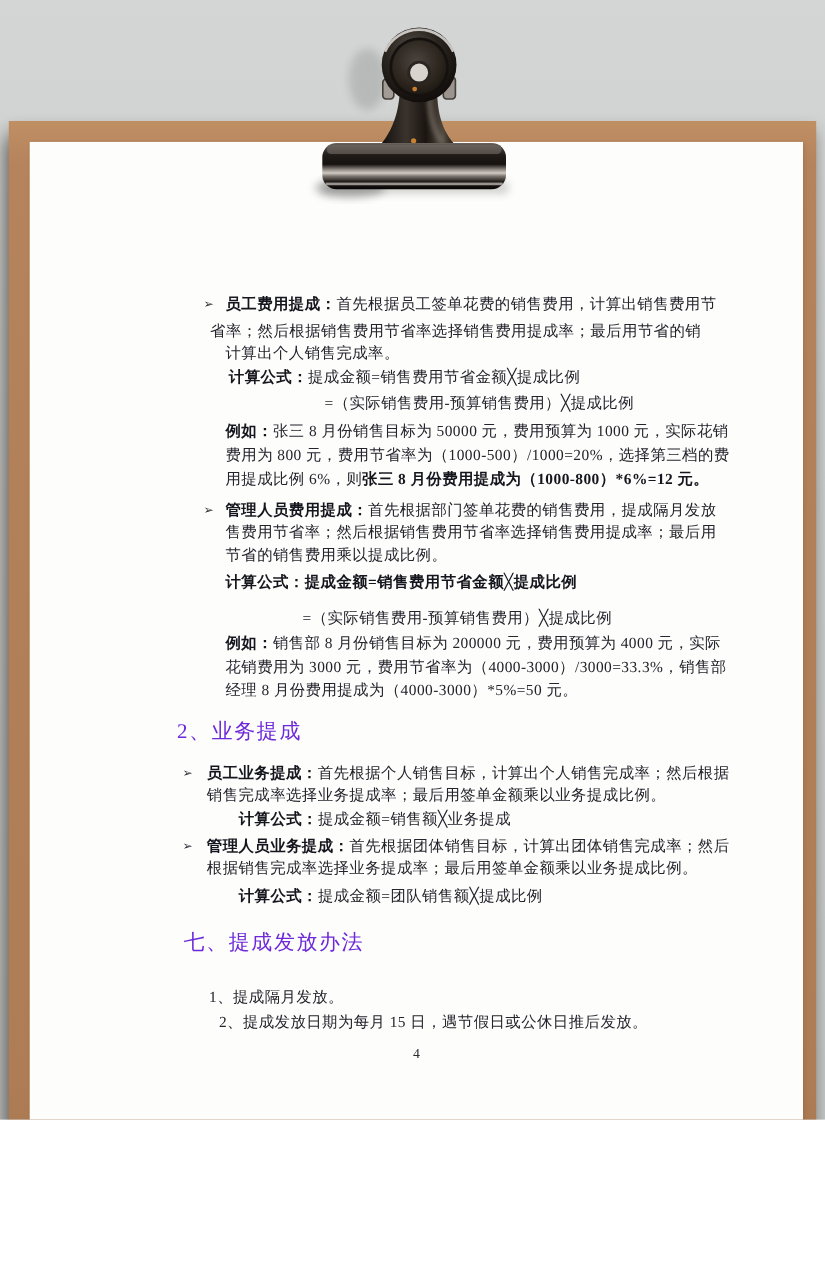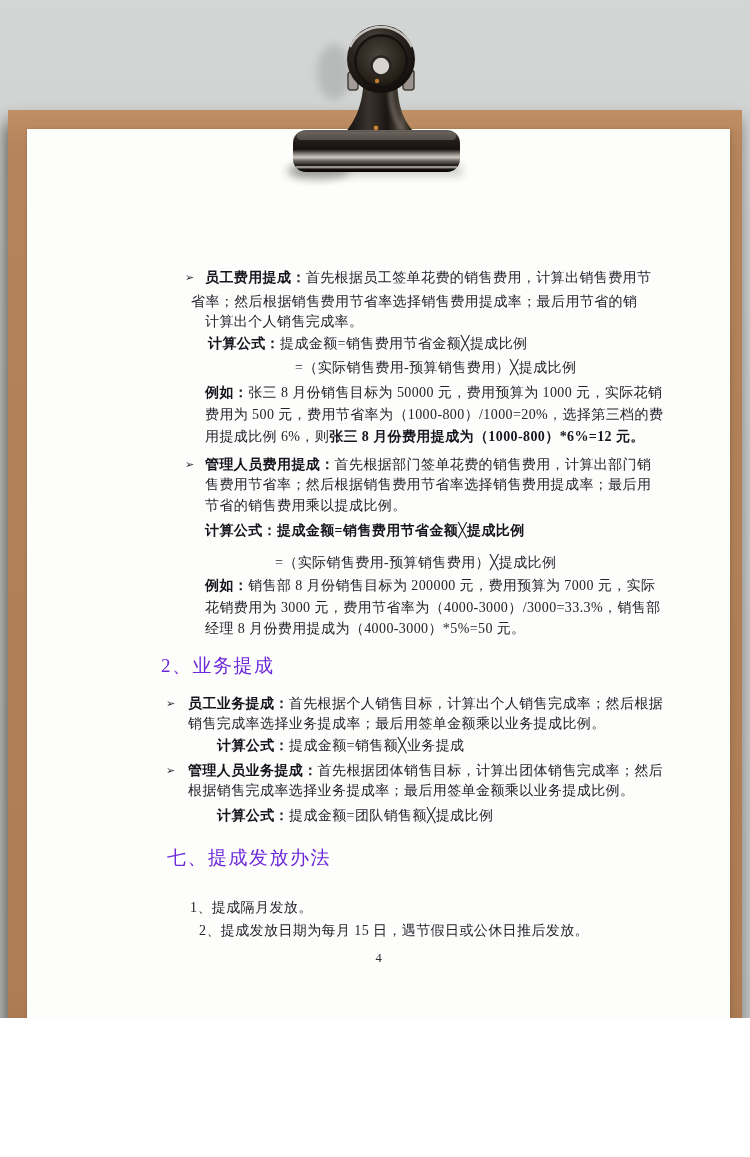--- a/index.html
+++ b/index.html
@@ -46,28 +46,28 @@
   <div class="board"></div>
 
   <div class="paper">
 
     <div class="ln l1"><span class="blt">➢</span><b>员工费用提成：</b><span>首先根据员工签单花费的销售费用，计算出销售费用节</span></div>
     <div class="ln l2"><span>省率；然后根据销售费用节省率选择销售费用提成率；最后用节省的销</span></div>
     <div class="ln l3"><span>计算出个人销售完成率。</span></div>
     <div class="ln l4"><b>计算公式：</b><span>提成金额=销售费用节省金额╳提成比例</span></div>
     <div class="ln l5"><span>=（实际销售费用-预算销售费用）╳提成比例</span></div>
     <div class="ln l6"><b>例如：</b><span>张三 8 月份销售目标为 50000 元，费用预算为 1000 元，实际花销</span></div>
-    <div class="ln l7"><span>费用为 500 元，费用节省率为（1000-800）/1000=20%，选择第三档的费</span></div>
+    <div class="ln l7"><span>费用为 800 元，费用节省率为（1000-500）/1000=20%，选择第三档的费</span></div>
     <div class="ln l8"><span>用提成比例 6%，则</span><b>张三 8 月份费用提成为（1000-800）*6%=12 元。</b></div>
-    <div class="ln l9"><span class="blt">➢</span><b>管理人员费用提成：</b><span>首先根据部门签单花费的销售费用，计算出部门销</span></div>
+    <div class="ln l9"><span class="blt">➢</span><b>管理人员费用提成：</b><span>首先根据部门签单花费的销售费用，提成隔月发放</span></div>
     <div class="ln l10"><span>售费用节省率；然后根据销售费用节省率选择销售费用提成率；最后用</span></div>
     <div class="ln l11"><span>节省的销售费用乘以提成比例。</span></div>
     <div class="ln l12"><b>计算公式：提成金额=销售费用节省金额╳提成比例</b></div>
     <div class="ln l13"><span>=（实际销售费用-预算销售费用）╳提成比例</span></div>
-    <div class="ln l14"><b>例如：</b><span>销售部 8 月份销售目标为 200000 元，费用预算为 7000 元，实际</span></div>
+    <div class="ln l14"><b>例如：</b><span>销售部 8 月份销售目标为 200000 元，费用预算为 4000 元，实际</span></div>
     <div class="ln l15"><span>花销费用为 3000 元，费用节省率为（4000-3000）/3000=33.3%，销售部</span></div>
     <div class="ln l16"><span>经理 8 月份费用提成为（4000-3000）*5%=50 元。</span></div>
 
     <div class="hd h2">2、业务提成</div>
 
     <div class="ln l17"><span class="blt blt2">➢</span><b>员工业务提成：</b><span>首先根据个人销售目标，计算出个人销售完成率；然后根据</span></div>
     <div class="ln l18"><span>销售完成率选择业务提成率；最后用签单金额乘以业务提成比例。</span></div>
     <div class="ln l19"><b>计算公式：</b><span>提成金额=销售额╳业务提成</span></div>
     <div class="ln l20"><span class="blt blt2">➢</span><b>管理人员业务提成：</b><span>首先根据团体销售目标，计算出团体销售完成率；然后</span></div>
     <div class="ln l21"><span>根据销售完成率选择业务提成率；最后用签单金额乘以业务提成比例。</span></div>

